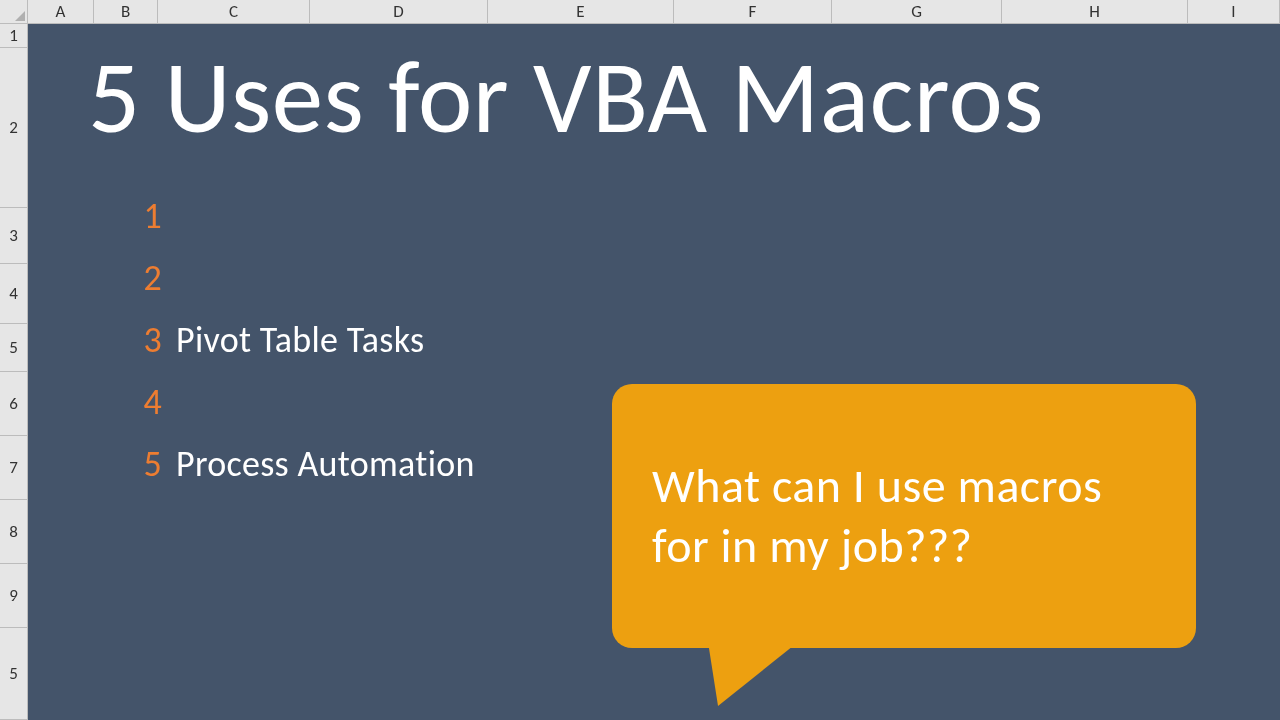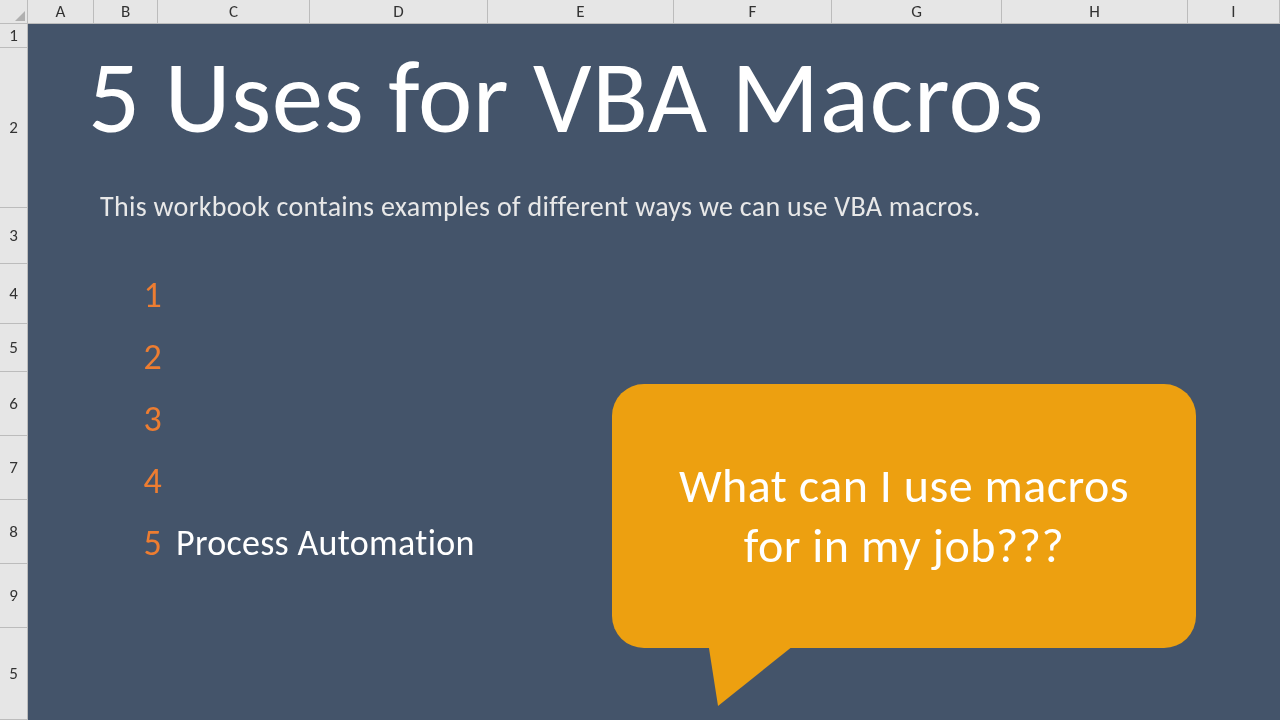--- a/index.html
+++ b/index.html
@@ -120,25 +120,24 @@
     margin-left: 14px;
     font-weight: 400;
   }
   .callout {
     position: absolute;
     top: 360px;
     left: 584px;
     width: 584px;
     height: 264px;
     background: #eda010;
-    border-radius: 32px;
+    border-radius: 20px;
     display: flex;
     align-items: center;
     justify-content: center;
-    text-align: center;
     padding: 20px 40px;
   }
   .callout-text {
     color: #ffffff;
     font-size: 48px;
     line-height: 1.25;
     font-weight: 400;
     letter-spacing:0.5px;
   }
   .callout-tail {
@@ -179,31 +178,31 @@
     <div class="row-header" style="height: 64px;">7</div>
     <div class="row-header" style="height: 64px;">8</div>
     <div class="row-header" style="height: 64px;">9</div>
     <div class="row-header" style="height: 92px;">5</div>
   </div>
 
   <div class="cells">
     <div class="content-area">
       <div class="title">5 Uses for VBA Macros</div>
       <div class="desc">
-        <div>This workbook contains examples of different ways we can use VBA macros.</div>
       </div>
       <div class="list">
         <div class="list-item">
           <span class="list-num">1</span>
         </div>
         <div class="list-item">
           <span class="list-num">2</span>
         </div>
         <div class="list-item">
           <span class="list-num">3</span>
+          <span class="list-text">Pivot Table Tasks</span>
         </div>
         <div class="list-item">
           <span class="list-num">4</span>
         </div>
         <div class="list-item">
           <span class="list-num">5</span>
           <span class="list-text">Process Automation</span>
         </div>
       </div>
 

